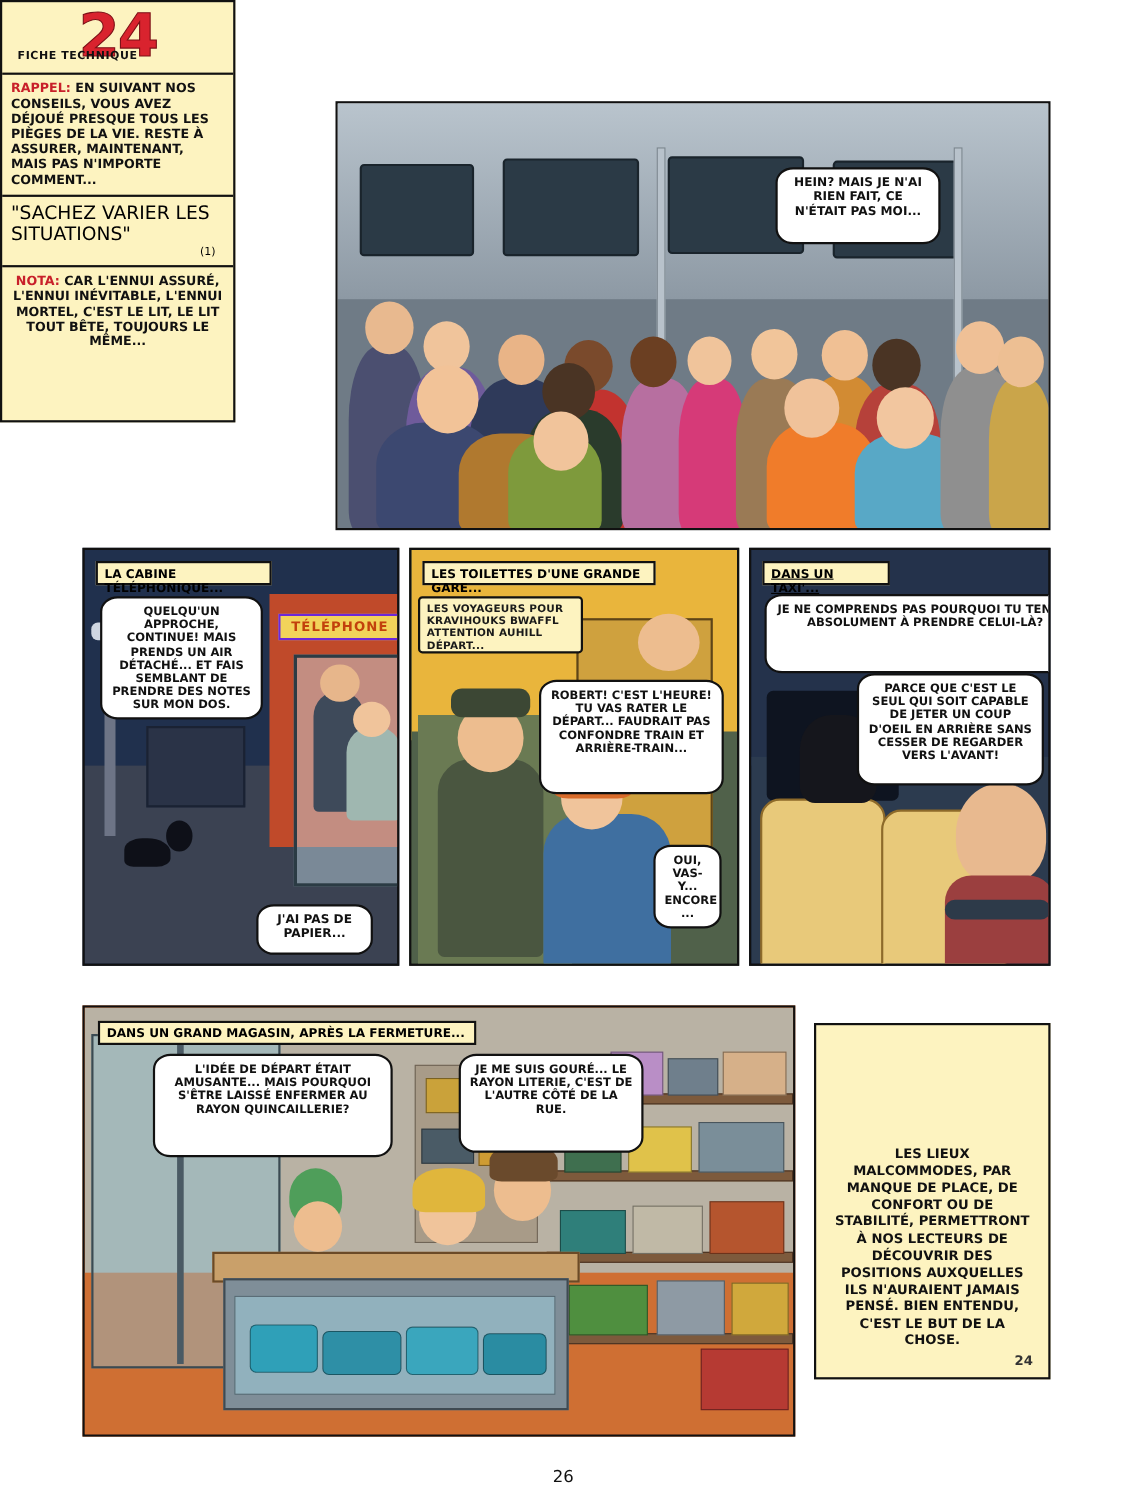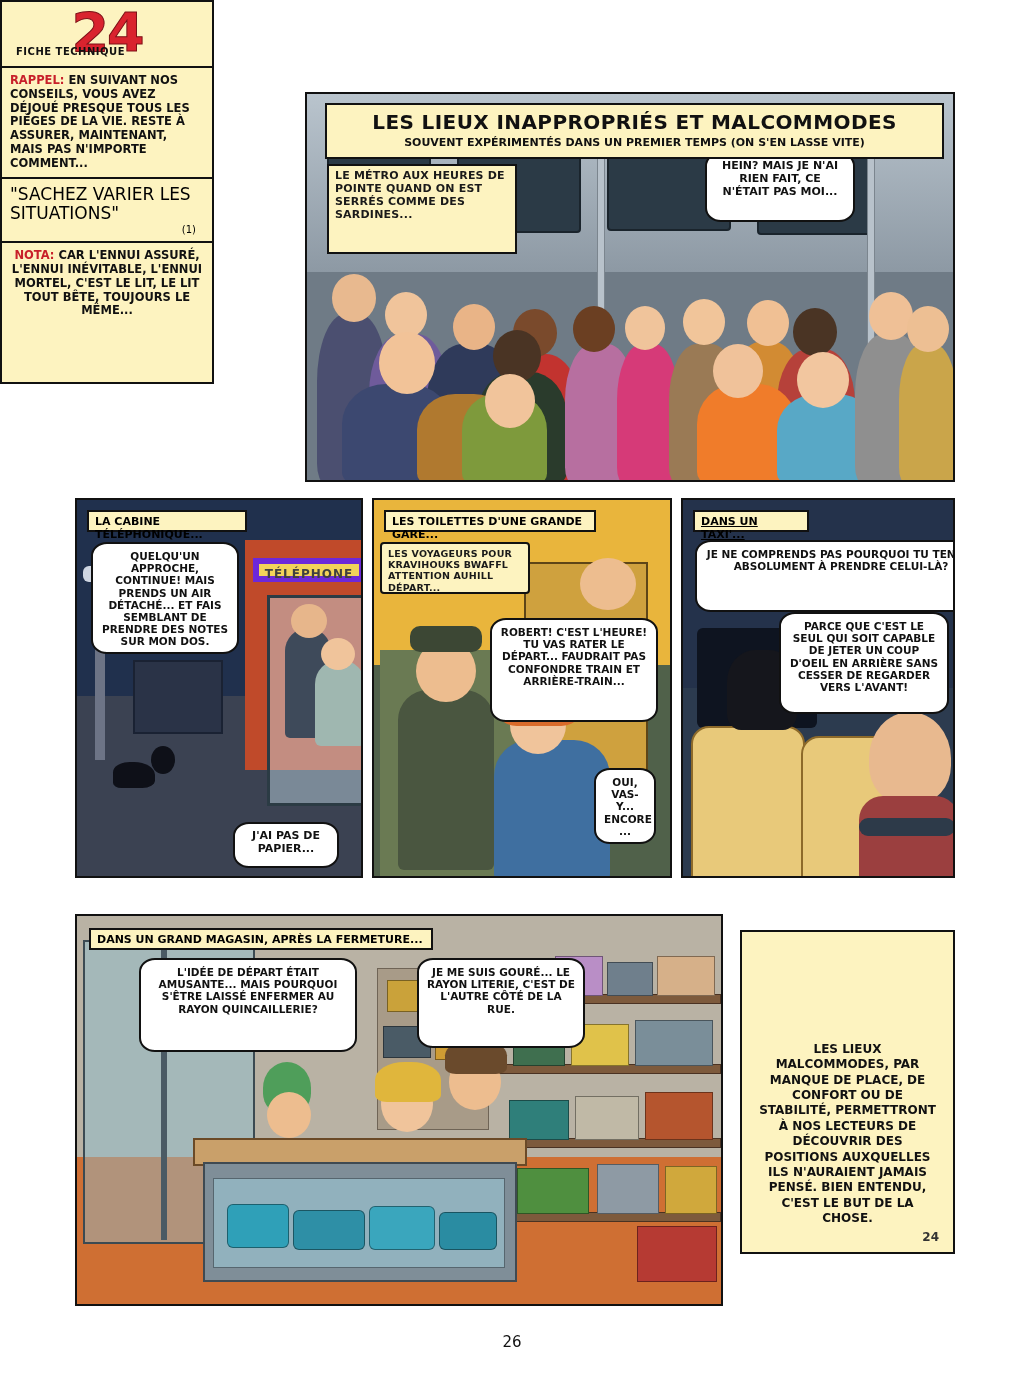--- a/index.html
+++ b/index.html
@@ -129,35 +129,30 @@
     <div class="head" style="left:486px;top:214px;width:44px;height:48px;background:#4a3424;"></div>
     <div class="crowd" style="left:390px;top:290px;width:100px;height:100px;background:#f07c2a;"></div>
     <div class="head" style="left:406px;top:250px;width:50px;height:54px;background:#f0c29a;"></div>
     <div class="crowd" style="left:470px;top:300px;width:100px;height:90px;background:#58a8c6;"></div>
     <div class="head" style="left:490px;top:258px;width:52px;height:56px;background:#f2c69f;"></div>
     <div class="crowd" style="left:548px;top:240px;width:70px;height:150px;background:#8f8f8f;"></div>
     <div class="head" style="left:562px;top:198px;width:44px;height:48px;background:#efc096;"></div>
     <div class="crowd" style="left:592px;top:250px;width:58px;height:140px;background:#caa54a;"></div>
     <div class="head" style="left:600px;top:212px;width:42px;height:46px;background:#edbf93;"></div>
 
-    <div class="tbox" style="left:20px;top:70px;width:190px;height:90px;">LE MÉTRO AUX HEURES DE POINTE QUAND ON EST SERRÉS COMME DES SARDINES...</div>
     <div class="balloon" style="left:398px;top:58px;width:150px;height:70px;">HEIN? MAIS JE N'AI RIEN FAIT, CE N'ÉTAIT PAS MOI...</div>
   </div>
 
-  <div id="banner">
-    <div class="t1">LES LIEUX INAPPROPRIÉS ET MALCOMMODES</div>
-    <div class="t2">SOUVENT EXPÉRIMENTÉS DANS UN PREMIER TEMPS (ON S'EN LASSE VITE)</div>
-  </div>
 
   <div class="panel" id="phone" style="left:75px;top:498px;width:288px;height:380px;background:#1d2740;">
     <div class="f" style="left:0;top:0;width:100%;height:55%;background:#20304d;"></div>
     <div class="f" style="left:0;top:52%;width:100%;height:48%;background:#3b4252;"></div>
     <div class="f" style="left:168px;top:40px;width:120px;height:230px;background:#c04a2a;"></div>
-    <div class="f" style="left:176px;top:58px;width:112px;height:24px;background:#f2d35a;border:6px solid #6d28d9;
-                box-sizing:border-box;font-size:12px;font-weight:700;color:#404040;text-align:center;line-height:20px;letter-spacing:1px;">TÉLÉPHONE</div>
+    <div class="f" style="left:176px;top:58px;width:112px;height:24px;background:#f2d35a;border:2px solid #6d28d9;
+                box-sizing:border-box;font-size:12px;font-weight:700;color:#c2410c;text-align:center;line-height:20px;letter-spacing:1px;">TÉLÉPHONE</div>
     <div class="booth" style="left:190px;top:95px;width:96px;height:205px;"></div>
     <div class="f" style="left:18px;top:80px;width:10px;height:180px;background:#6d7486;"></div>
     <div class="f" style="left:6px;top:66px;width:36px;height:16px;background:#cfd6e2;border-radius:6px;"></div>
     <div class="f" style="left:56px;top:160px;width:86px;height:70px;background:#2a3347;border:2px solid #1a2233;"></div>
     <div class="f" style="left:36px;top:262px;width:42px;height:26px;background:#0e1018;border-radius:40% 50% 30% 20%;"></div>
     <div class="f" style="left:74px;top:246px;width:24px;height:28px;background:#0e1018;border-radius:50%;"></div>
     <div class="f" style="left:208px;top:128px;width:46px;height:110px;background:#3e4a5a;border-radius:28px 28px 6px 6px;"></div>
     <div class="f" style="left:214px;top:104px;width:36px;height:34px;background:#e7b68b;border-radius:50%;"></div>
     <div class="f" style="left:238px;top:160px;width:50px;height:86px;background:#9fb7b0;border-radius:24px 24px 6px 6px;"></div>
     <div class="f" style="left:244px;top:138px;width:34px;height:32px;background:#f0c49b;border-radius:50%;"></div>

